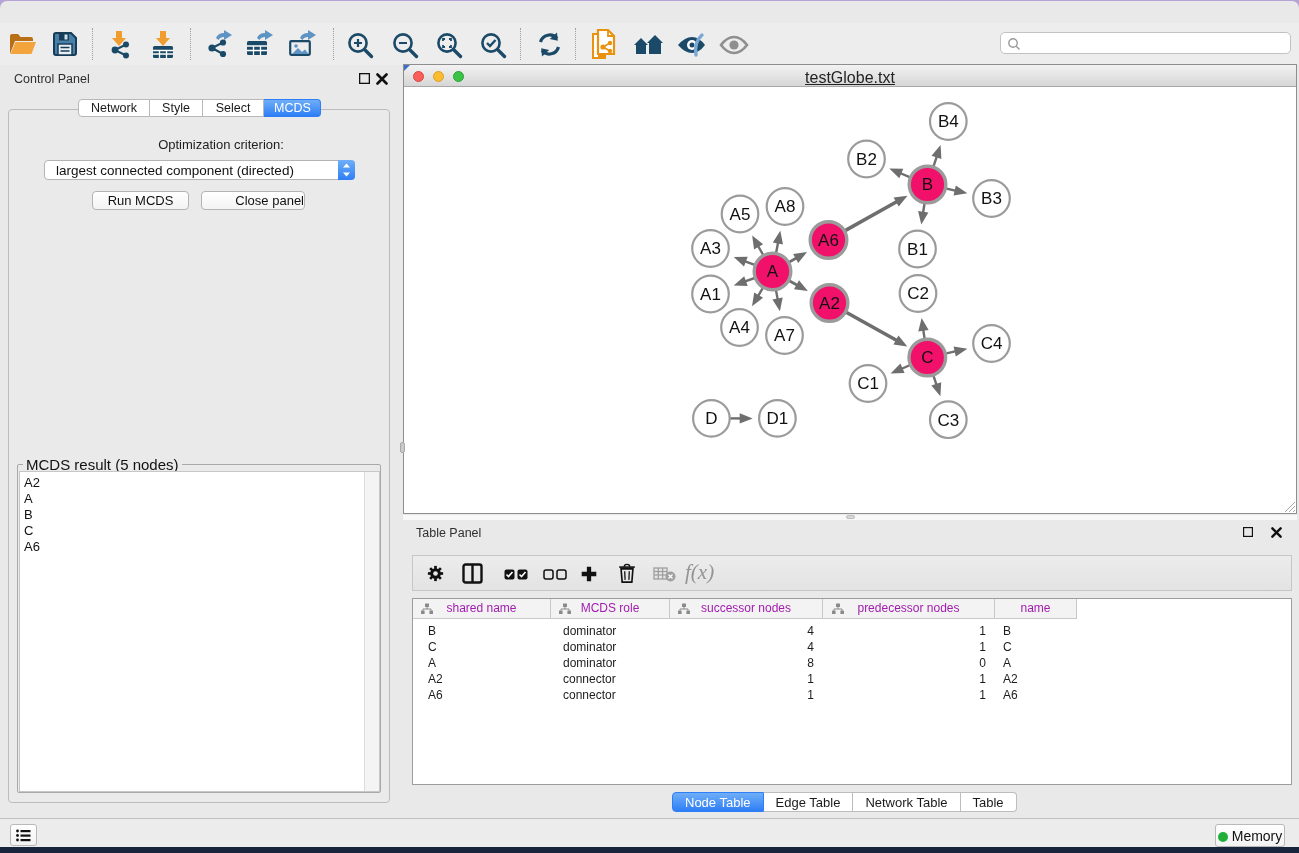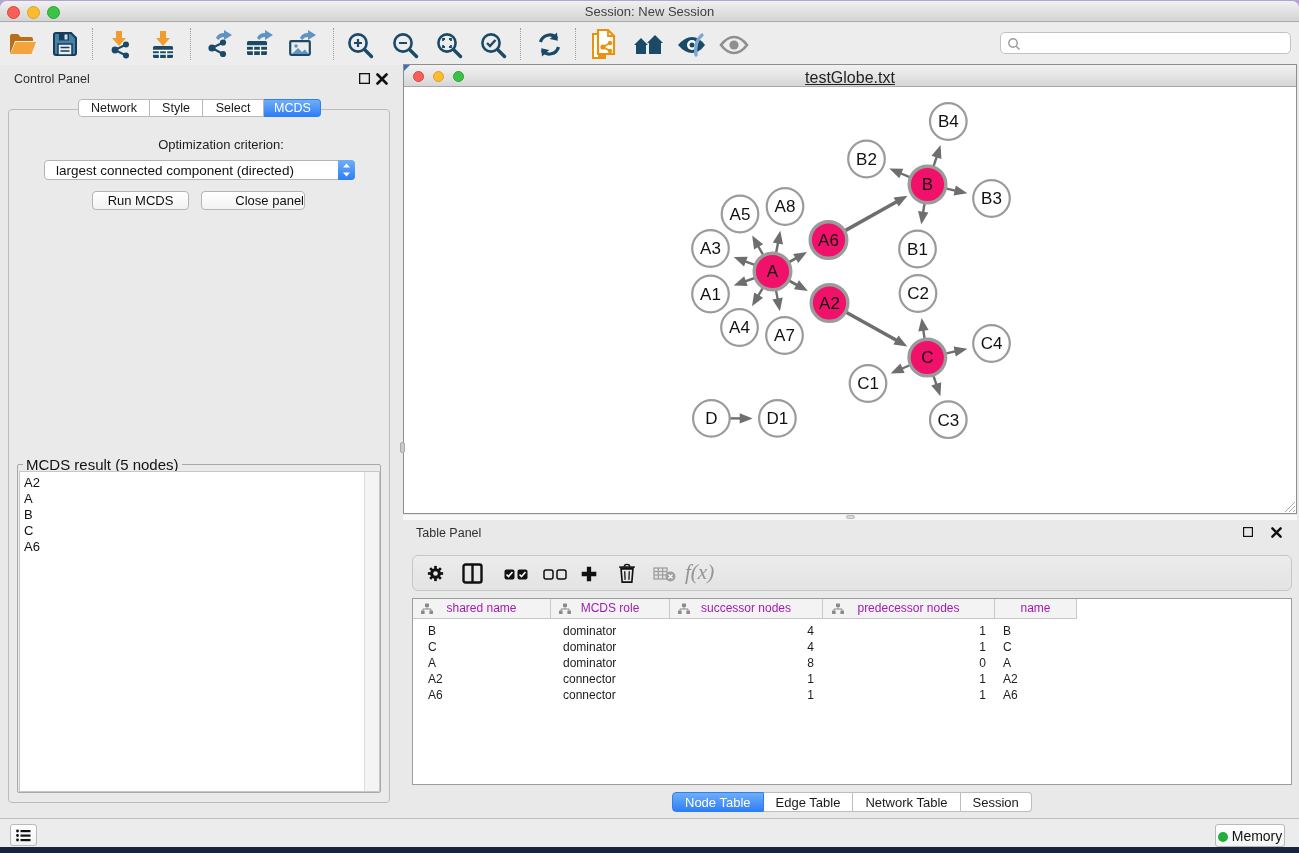--- a/index.html
+++ b/index.html
@@ -37,43 +37,37 @@
 .vsb { position:absolute; right:0; top:0; width:15px; height:100%; background:#f4f4f4; border-left:1px solid #dcdcdc; }
 
 .netwin { position:absolute; left:403px; top:63px; width:894px; height:450px; background:#ffffff; border:1px solid #8e8e8e; }
 .nw-titlebar { position:absolute; left:0; top:0; width:100%; height:22px; background:linear-gradient(#f2f2f2,#d6d6d6); border-bottom:1px solid #a8a8a8; }
 .nw-title { position:absolute; top:4px; left:0; width:100%; text-align:center; font-size:16px; color:#222;text-decoration:underline; }
 .nw-tl { position:absolute; top:6px; width:11px; height:11px; border-radius:50%; }
 .corner-tri { position:absolute; left:0; top:0; width:0; height:0; border-top:6px solid #3f6fc4; border-right:6px solid transparent; }
 .grip { position:absolute; right:0; bottom:0; width:13px; height:13px; }
 
 .tp-title { position:absolute; left:416px; top:525px; font-size:12.5px; color:#2f2f2f; }
-.tp-toolbar { position:absolute; left:412px; top:554px; width:880px; height:36px; background:linear-gradient(#ececec,#e3e3e3); border:1px solid #c6c6c6; border-radius:6px; }
+.tp-toolbar { position:absolute; left:412px; top:554px; width:880px; height:36px; background:linear-gradient(#ececec,#e3e3e3); border:1px solid #c6c6c6; border-radius:0; }
 .tbl { position:absolute; left:412px; top:597px; width:880px; height:187px; background:#ffffff; border:1px solid #9d9d9d; }
 .tbl-head { position:absolute; left:0; top:0; height:20px; background:#f3f3f3; border-bottom:1px solid #c9c9c9; }
 .th { position:absolute; top:0; height:19px; border-right:1px solid #c9c9c9; font-size:12px; color:#a21caf; text-align:center; line-height:19px; }
 .td { position:absolute; font-size:12px; color:#1c1c1c; height:16px; line-height:16px; }
 .btabs { position:absolute; top:791px; height:20px; display:flex; z-index:5; }
 .btab { height:20px; line-height:19px; font-size:13px; color:#1a1a1a; background:#ffffff; border:1px solid #bdbdbd; border-left:none; padding:0 12px; }
 .btab.first { border-left:1px solid #bdbdbd; border-radius:4px 0 0 4px; }
 .btab.last { border-radius:0 4px 4px 0; }
 .btab.sel { background:linear-gradient(#6faef8,#2e7ef5); color:#ffffff; border-color:#2e7ef5; }
 .statusbar { position:absolute; left:0; top:817px; width:100%; height:29px; background:#ececec; border-top:1px solid #c0c0c0; }
 .deskbottom { position:absolute; left:0; top:847px; width:100%; height:6px; background:#18243c; }
 .sq-btn { position:absolute; background:linear-gradient(#ffffff,#f2f2f2); border:1px solid #b9b9b9; border-radius:3px; }
 </style>
 </head>
 <body>
 <div class="app">
-  <div class="titlebar">
-    <div class="tl r"></div>
-      <div class="tl y"></div>
-      <div class="tl g"></div>
-    <div class="title">Session: New Session</div>
-  </div>
   <div class="toolbar">
     <svg style="position:absolute;left:7px;top:7px" width="30" height="28" viewBox="0 0 30 28">
   <path d="M3 24 L3 6 Q3 4 5 4 L11 4 L13.5 7 L24 7 Q26 7 26 9 L26 11 L8 11 Z" fill="#b96f15"></path>
   <path d="M8.5 12 L29 12 L24.5 24 L3.5 24 Z" fill="#f3a43c"></path>
 </svg>
 <svg style="position:absolute;left:51px;top:7px" width="28" height="28" viewBox="0 0 28 28">
   <path d="M3 5 Q3 3 5 3 L20 3 L25 8 L25 23 Q25 25 23 25 L5 25 Q3 25 3 23 Z" fill="#4880a8" stroke="#173c57" stroke-width="2"></path>
   <rect x="8" y="3.5" width="10" height="7" fill="#173c57"></rect>
   <rect x="13.5" y="4.5" width="3" height="5" fill="#cfe0ec"></rect>
   <rect x="7" y="14" width="14" height="11" fill="#e8eef4" stroke="#173c57" stroke-width="1.5"></rect>
@@ -446,21 +440,21 @@
 <div class="td" style="left:15px; top:88px;">A6</div>
 <div class="td" style="left:150px; top:88px;">connector</div>
 <div class="td" style="left:330px; top:88px; width:71px; text-align:right;">1</div>
 <div class="td" style="left:500px; top:88px; width:73px; text-align:right;">1</div>
 <div class="td" style="left:590px; top:88px;">A6</div>
   </div>
   <div class="btabs" style="left:672px;">
     <div class="btab sel first">Node Table</div>
     <div class="btab">Edge Table</div>
     <div class="btab">Network Table</div>
-    <div class="btab last">Session</div>
+    <div class="btab last">Table</div>
   </div>
   <div class="statusbar">
     <div class="sq-btn" style="left:10px; top:5px; width:27px; height:22px;">
       <svg width="15" height="13" viewBox="0 0 15 13" style="position:absolute;left:5px;top:4px;">
         <circle cx="1.5" cy="2" r="1.4" fill="#111"></circle>
           <rect x="4.5" y="1" width="10" height="2.2" fill="#111"></rect>
         <circle cx="1.5" cy="6.5" r="1.4" fill="#111"></circle>
           <rect x="4.5" y="5.5" width="10" height="2.2" fill="#111"></rect>
         <circle cx="1.5" cy="11" r="1.4" fill="#111"></circle>
           <rect x="4.5" y="10" width="10" height="2.2" fill="#111"></rect>

